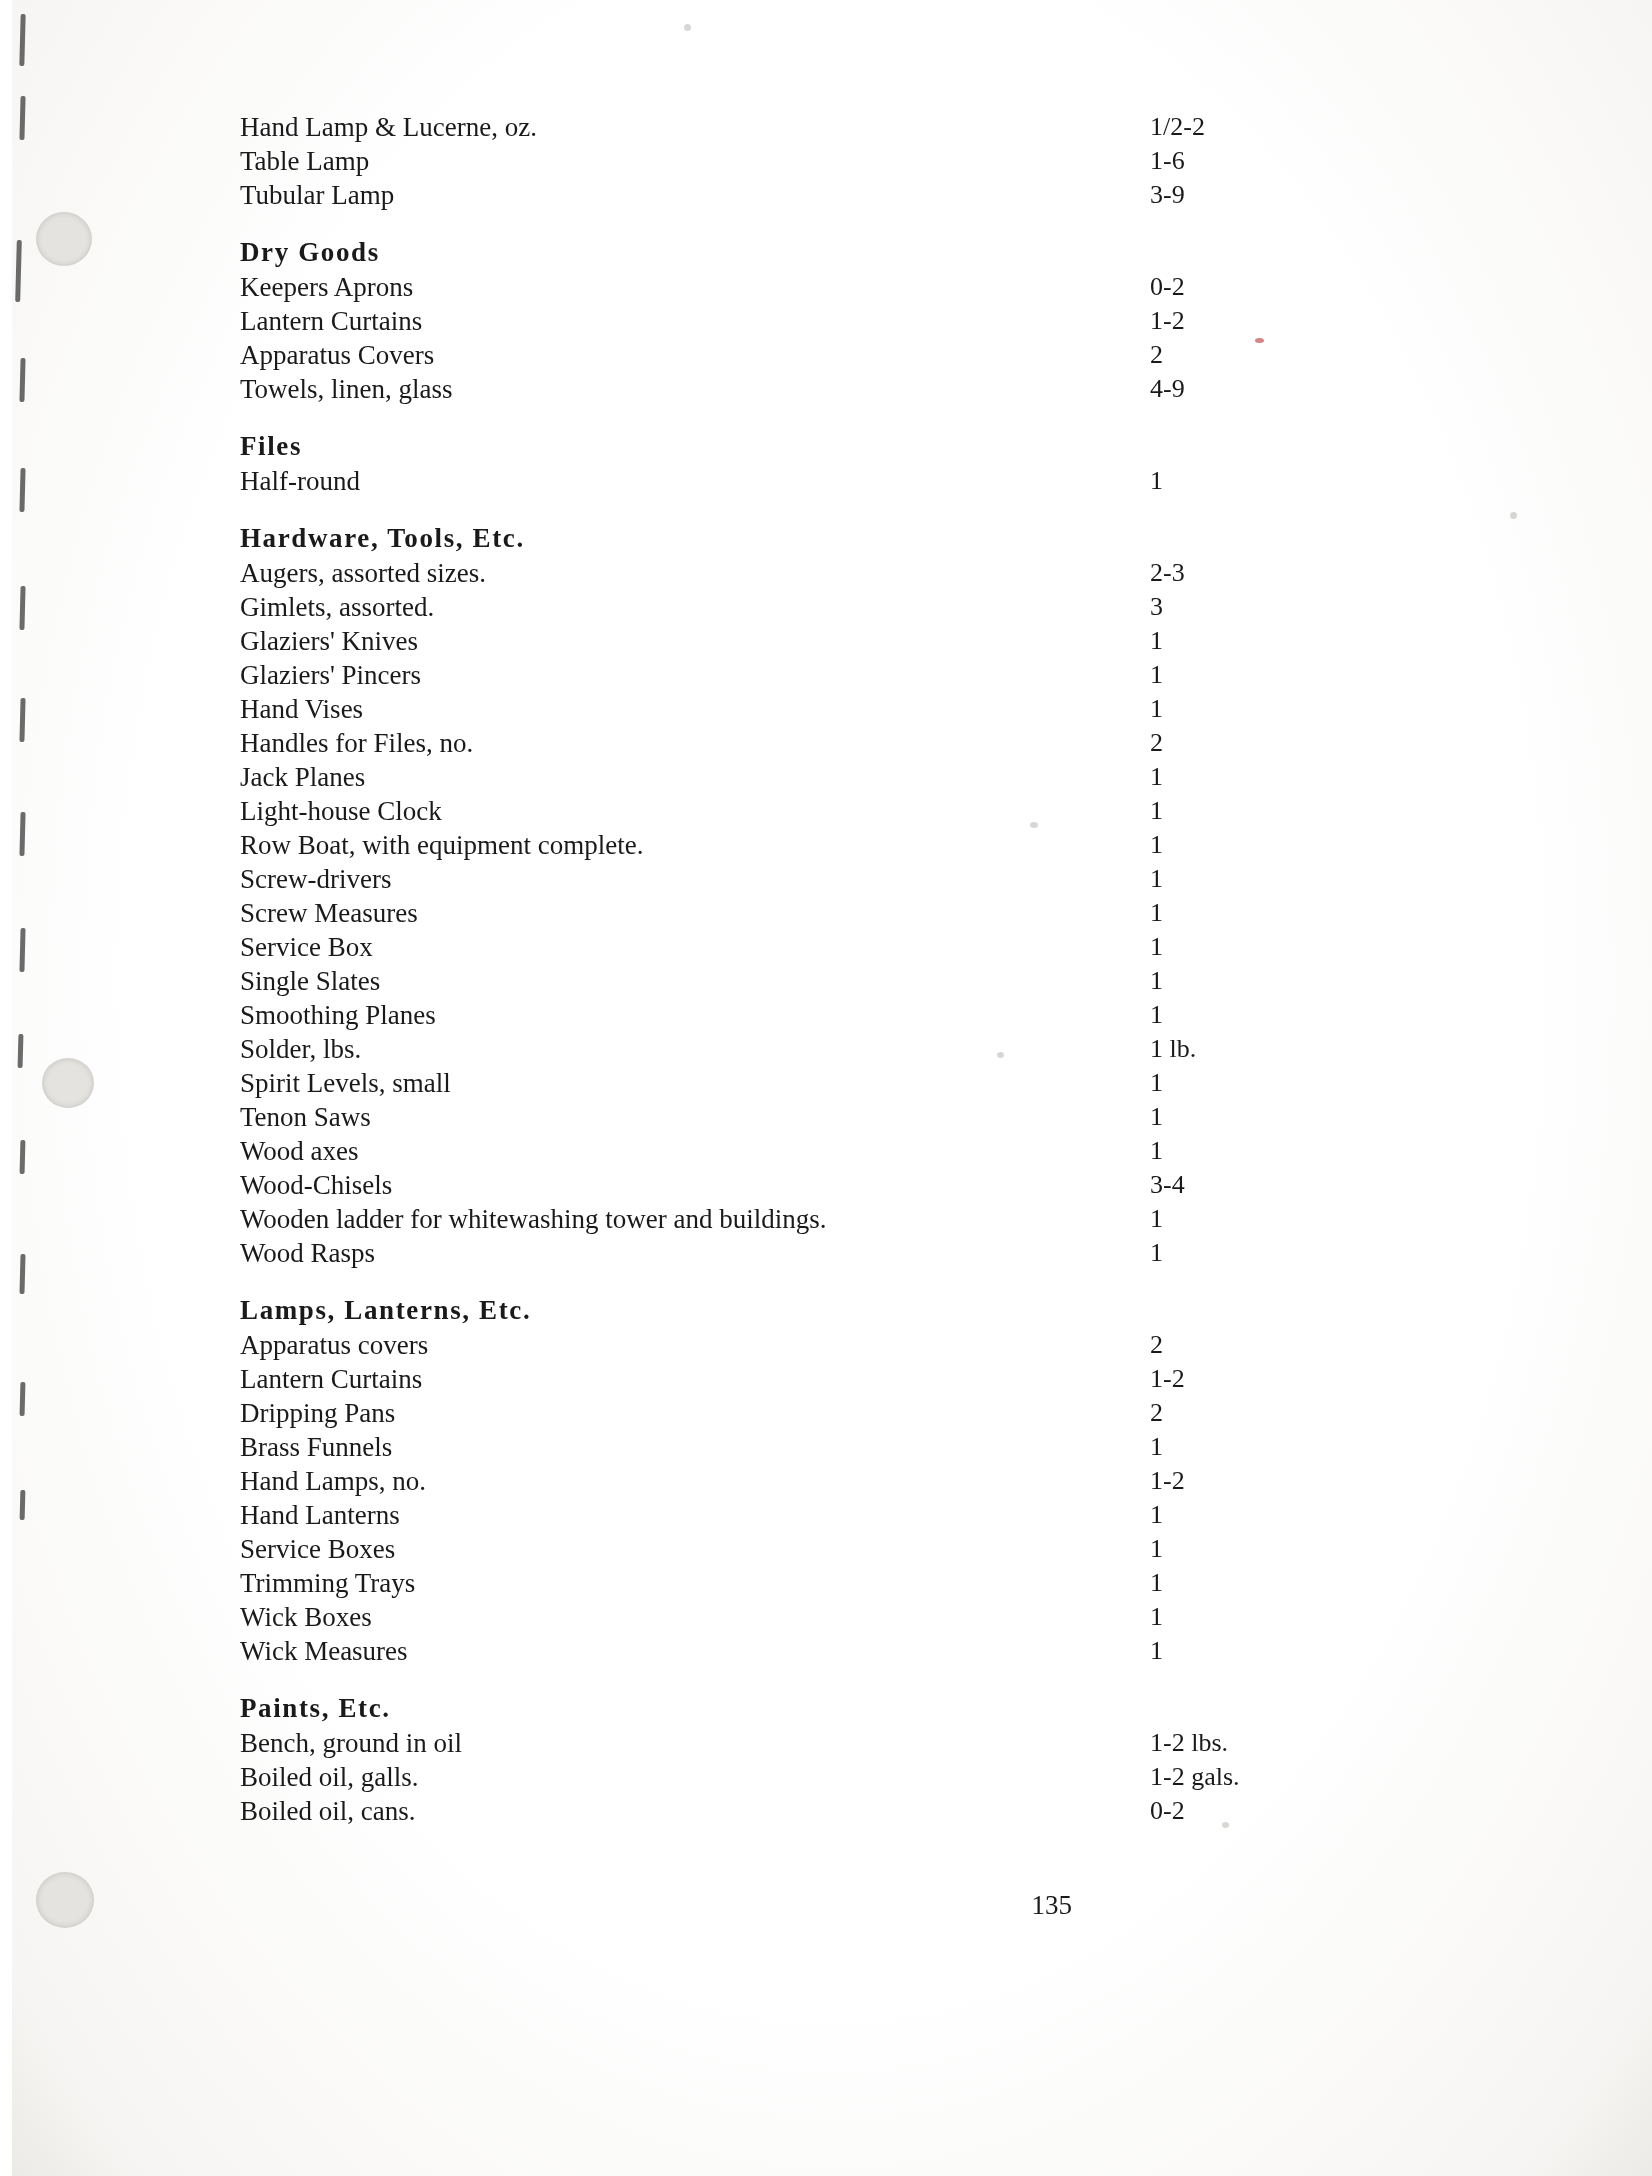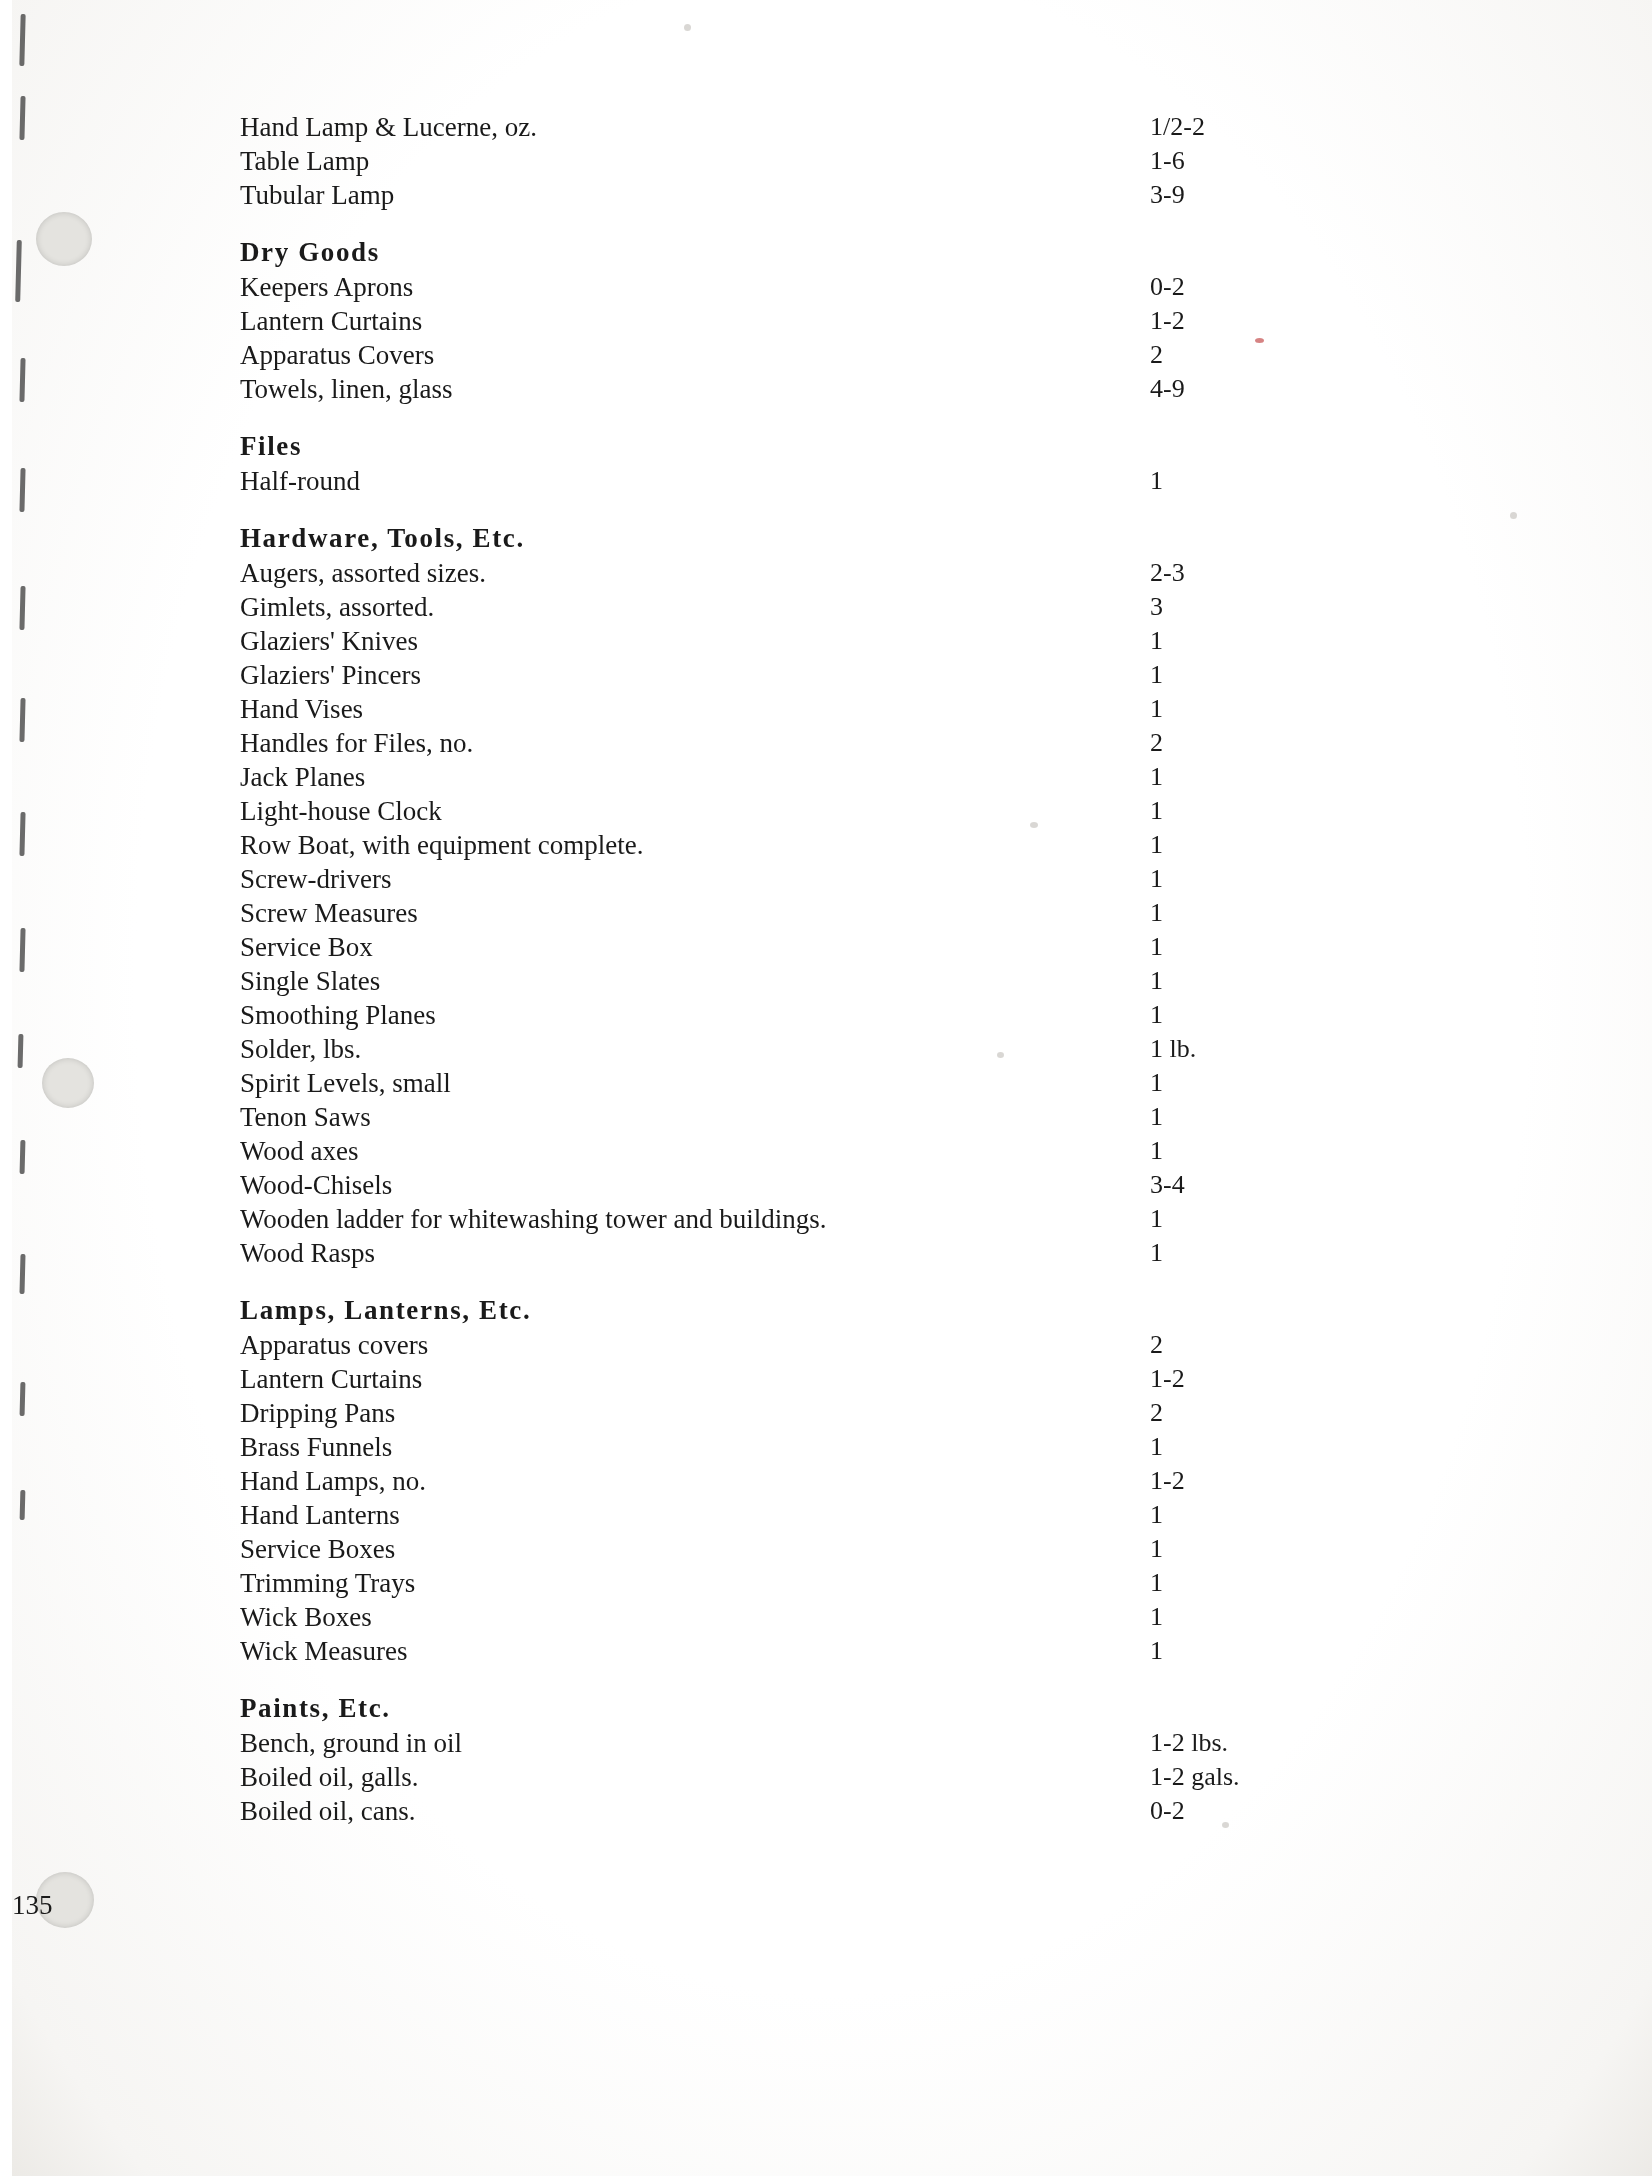--- a/index.html
+++ b/index.html
@@ -103,21 +103,21 @@
   }
   .gap {
     height: 22px;
   }
 
   #page-number {
     position: absolute;
     left: 0;
     top: 1890px;
     width: 1060px;
-    text-align: left;
+    text-align: right;
     font-size: 27px;
   }
 
   
   .speck {
     position: absolute;
     background: #b9b6b1;
     border-radius: 50%;
     opacity: 0.55;
   }

